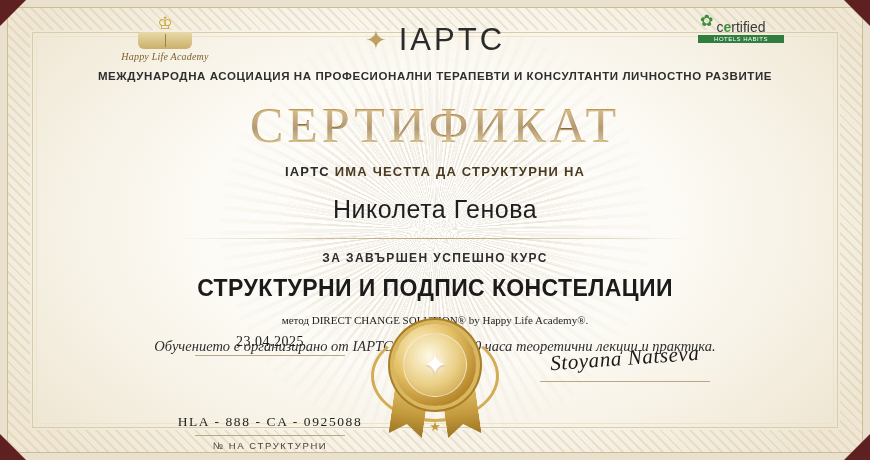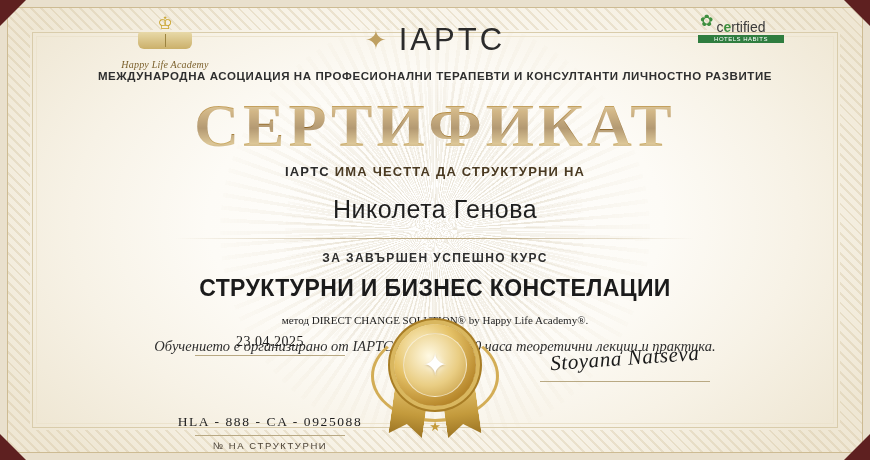--- a/index.html
+++ b/index.html
@@ -144,21 +144,21 @@
     top: 2px;
     width: 1px;
     height: 13px;
     background: #9c8340;
   }
   .hla-name {
     font-family: "Liberation Serif", serif;
     font-style: italic;
     font-size: 10px;
     color: #7a5f2a;
-    margin-top: 10px;
+    margin-top: 2px;
     letter-spacing: 0.2px;
     white-space: nowrap;
   }
 
   .brand-center {
     position: absolute;
     left: 0;
     right: 0;
     top: 22px;
     display: flex;
@@ -216,22 +216,22 @@
     letter-spacing: 0.6px;
     color: #2e2e2e;
     font-weight: bold;
     text-align: center;
   }
 
   
   .main-title {
     margin-top: 10px;
     font-family: "Liberation Serif", serif;
-    font-weight: bold;
-    font-size: 62px;
+    font-weight: normal;
+    font-size: 50px;
     letter-spacing: 4px;
     line-height: 66px;
     background: linear-gradient(180deg, #e3cf9d 0%, #b99047 30%, #8c6428 55%, #c9a85f 78%, #8a601f 100%);
     -webkit-background-clip: text;
     background-clip: text;
     color: transparent;
     text-shadow: 0 1px 0 rgba(255,255,255,0.35);
   }
 
   .sub-presented {
@@ -483,21 +483,21 @@
     <div class="sub-presented">
       <span class="brandmark">IAPTC</span>
       <span>ИМА ЧЕСТТА ДА СТРУКТУРНИ НА</span>
     </div>
 
     <div class="recipient">Николета Генова</div>
 
     <div class="divider"></div>
 
     <div class="course-label">ЗА ЗАВЪРШЕН УСПЕШНО КУРС</div>
-    <div class="course-name">СТРУКТУРНИ И БИЗНЕС КОНСТЕЛАЦИИ</div>
+    <div class="course-name">СТРУКТУРНИ И ПОДПИС КОНСТЕЛАЦИИ</div>
     <div class="method-line">метод DIRECT CHANGE SOLUTION® by Happy Life Academy®.</div>
     <div class="hours-line">Обучението е организирано от IAPTC и съдържа 40 часа теоретични лекции и практика.</div>
 
     <div class="footer">
 
       <div class="foot-left">
         <div class="foot-value">23.04.2025</div>
         <div class="foot-rule"></div>
         <div class="foot-gap"></div>
         <div class="cert-number">HLA - 888 - CA - 0925088</div>

